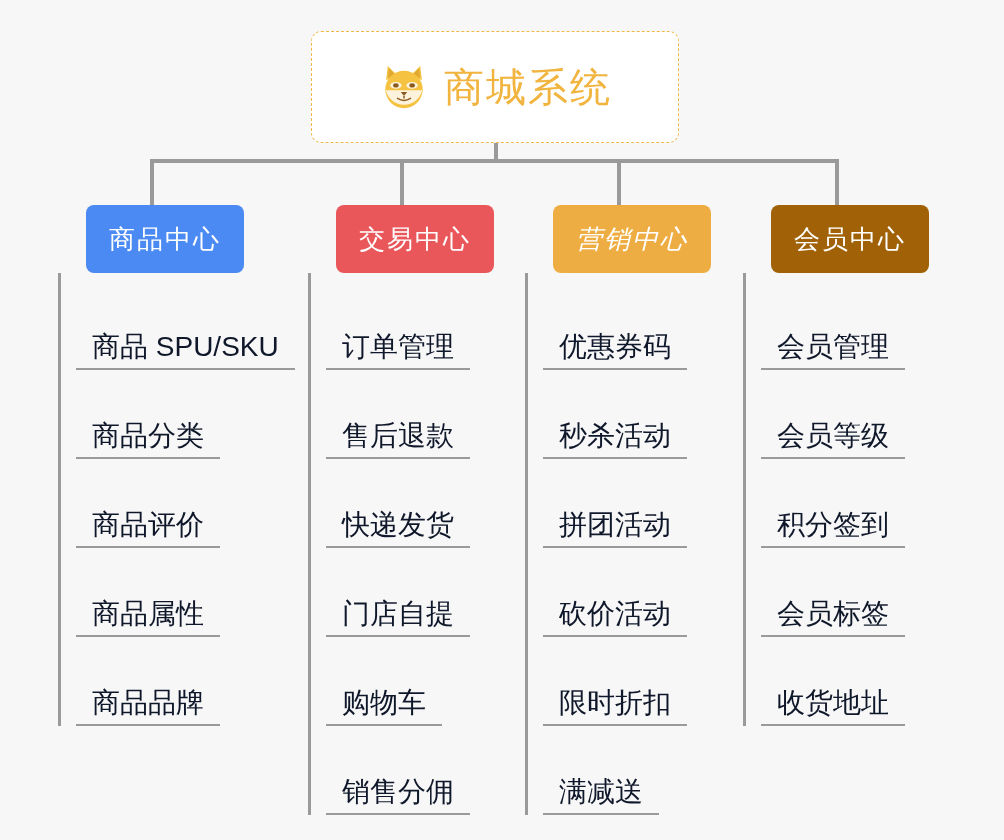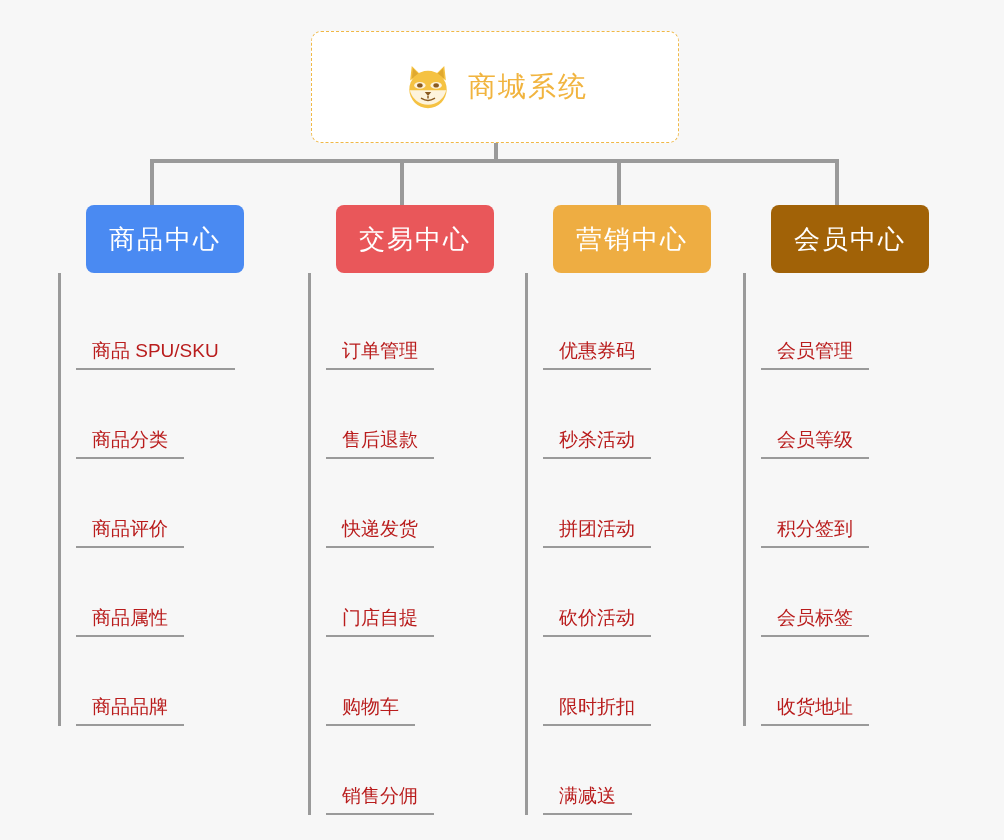--- a/index.html
+++ b/index.html
@@ -32,21 +32,21 @@
     box-sizing: border-box;
     background: #ffffff;
     border: 1.5px dashed #f0b846;
     border-radius: 10px;
     display: flex;
     align-items: center;
     justify-content: center;
     gap: 14px;
   }
   .root-title {
-    font-size: 28px;
+    font-size: 40px;
     color: #f1b43f;
     letter-spacing: 2px;
     line-height: 1;
     white-space: nowrap;
   }
   .shiba-icon {
     width: 52px;
     height: 52px;
     flex: 0 0 52px;
     display: block;
@@ -113,22 +113,22 @@
   .child-item {
     position: relative;
     height: 89px;
     display: flex;
     align-items: flex-end;
     justify-content: flex-start;
     box-sizing: border-box;
   }
   .child-label {
     display: inline-block;
-    font-size: 19px;
-    color: #b91c1c;
+    font-size: 28px;
+    color: #0f172a;
     line-height: 1.05;
     padding: 0 16px 7px 16px;
     border-bottom: 2px solid #9a9a9a;
     white-space: nowrap;
   }
 </style>
 </head>
 <body>
 
 <div id="mindmap">
@@ -198,21 +198,21 @@
       <div class="child-item">
           <span class="child-label" style="border-bottom-color: rgb(154, 154, 154);">购物车</span>
         </div>
       <div class="child-item">
           <span class="child-label" style="border-bottom-color: rgb(154, 154, 154);">销售分佣</span>
         </div>
     </div>
   </div>
 
   <div class="branch b2">
-    <div class="branch-header" style="background: rgb(238, 173, 66);">营销中心</div>
+    <div class="branch-header" style="background: rgb(238, 173, 66); font-style: italic;">营销中心</div>
     <div class="child-list" style="border-left-color: rgb(154, 154, 154);">
       <div class="child-item">
           <span class="child-label" style="border-bottom-color: rgb(154, 154, 154);">优惠券码</span>
         </div>
       <div class="child-item">
           <span class="child-label" style="border-bottom-color: rgb(154, 154, 154);">秒杀活动</span>
         </div>
       <div class="child-item">
           <span class="child-label" style="border-bottom-color: rgb(154, 154, 154);">拼团活动</span>
         </div>

